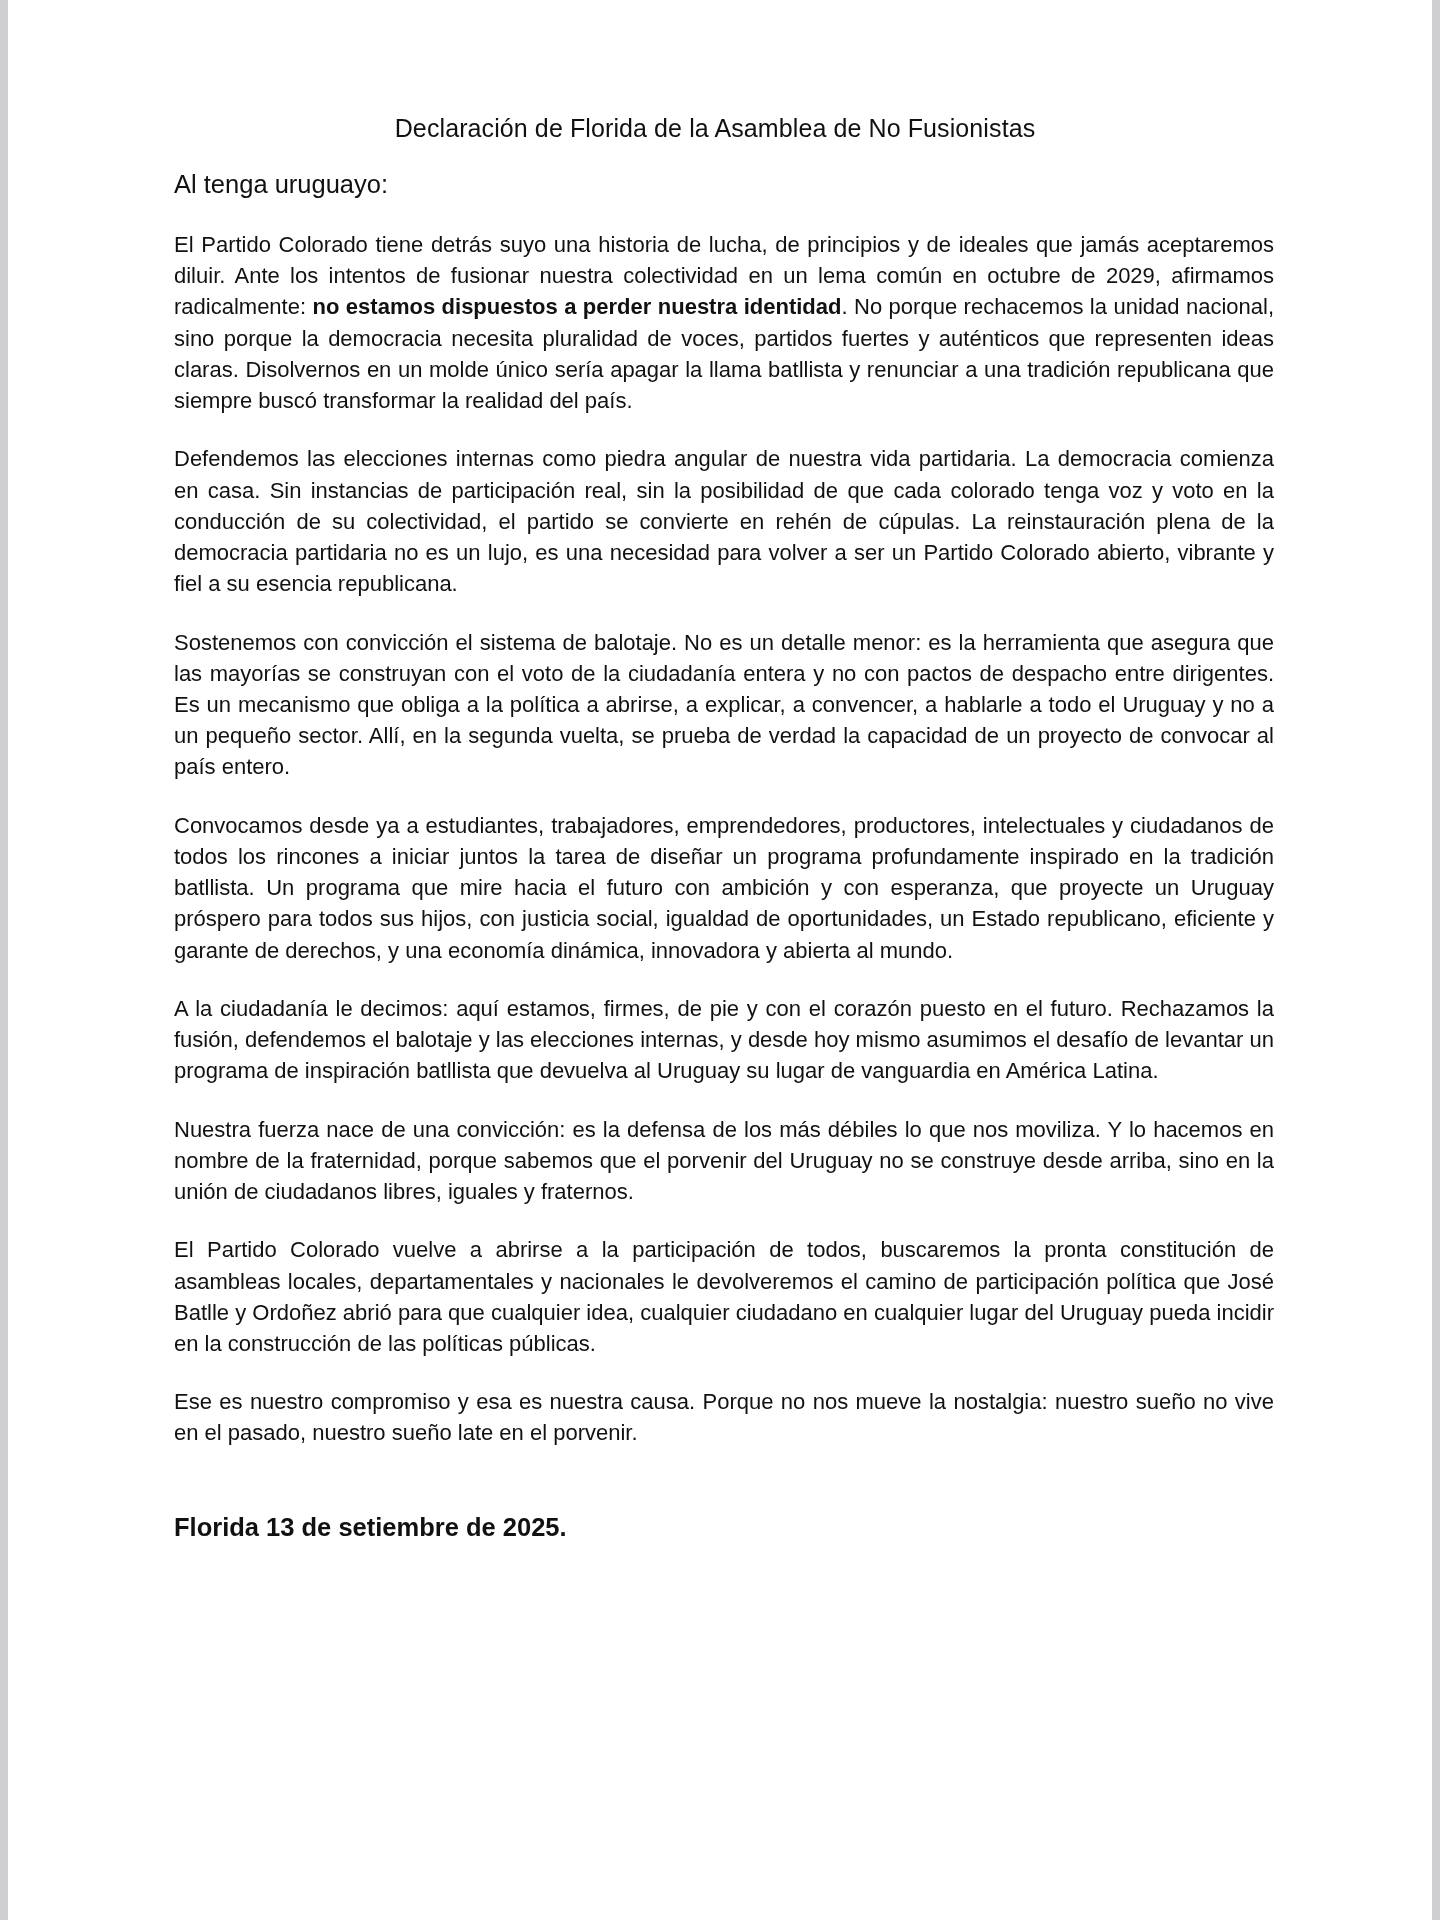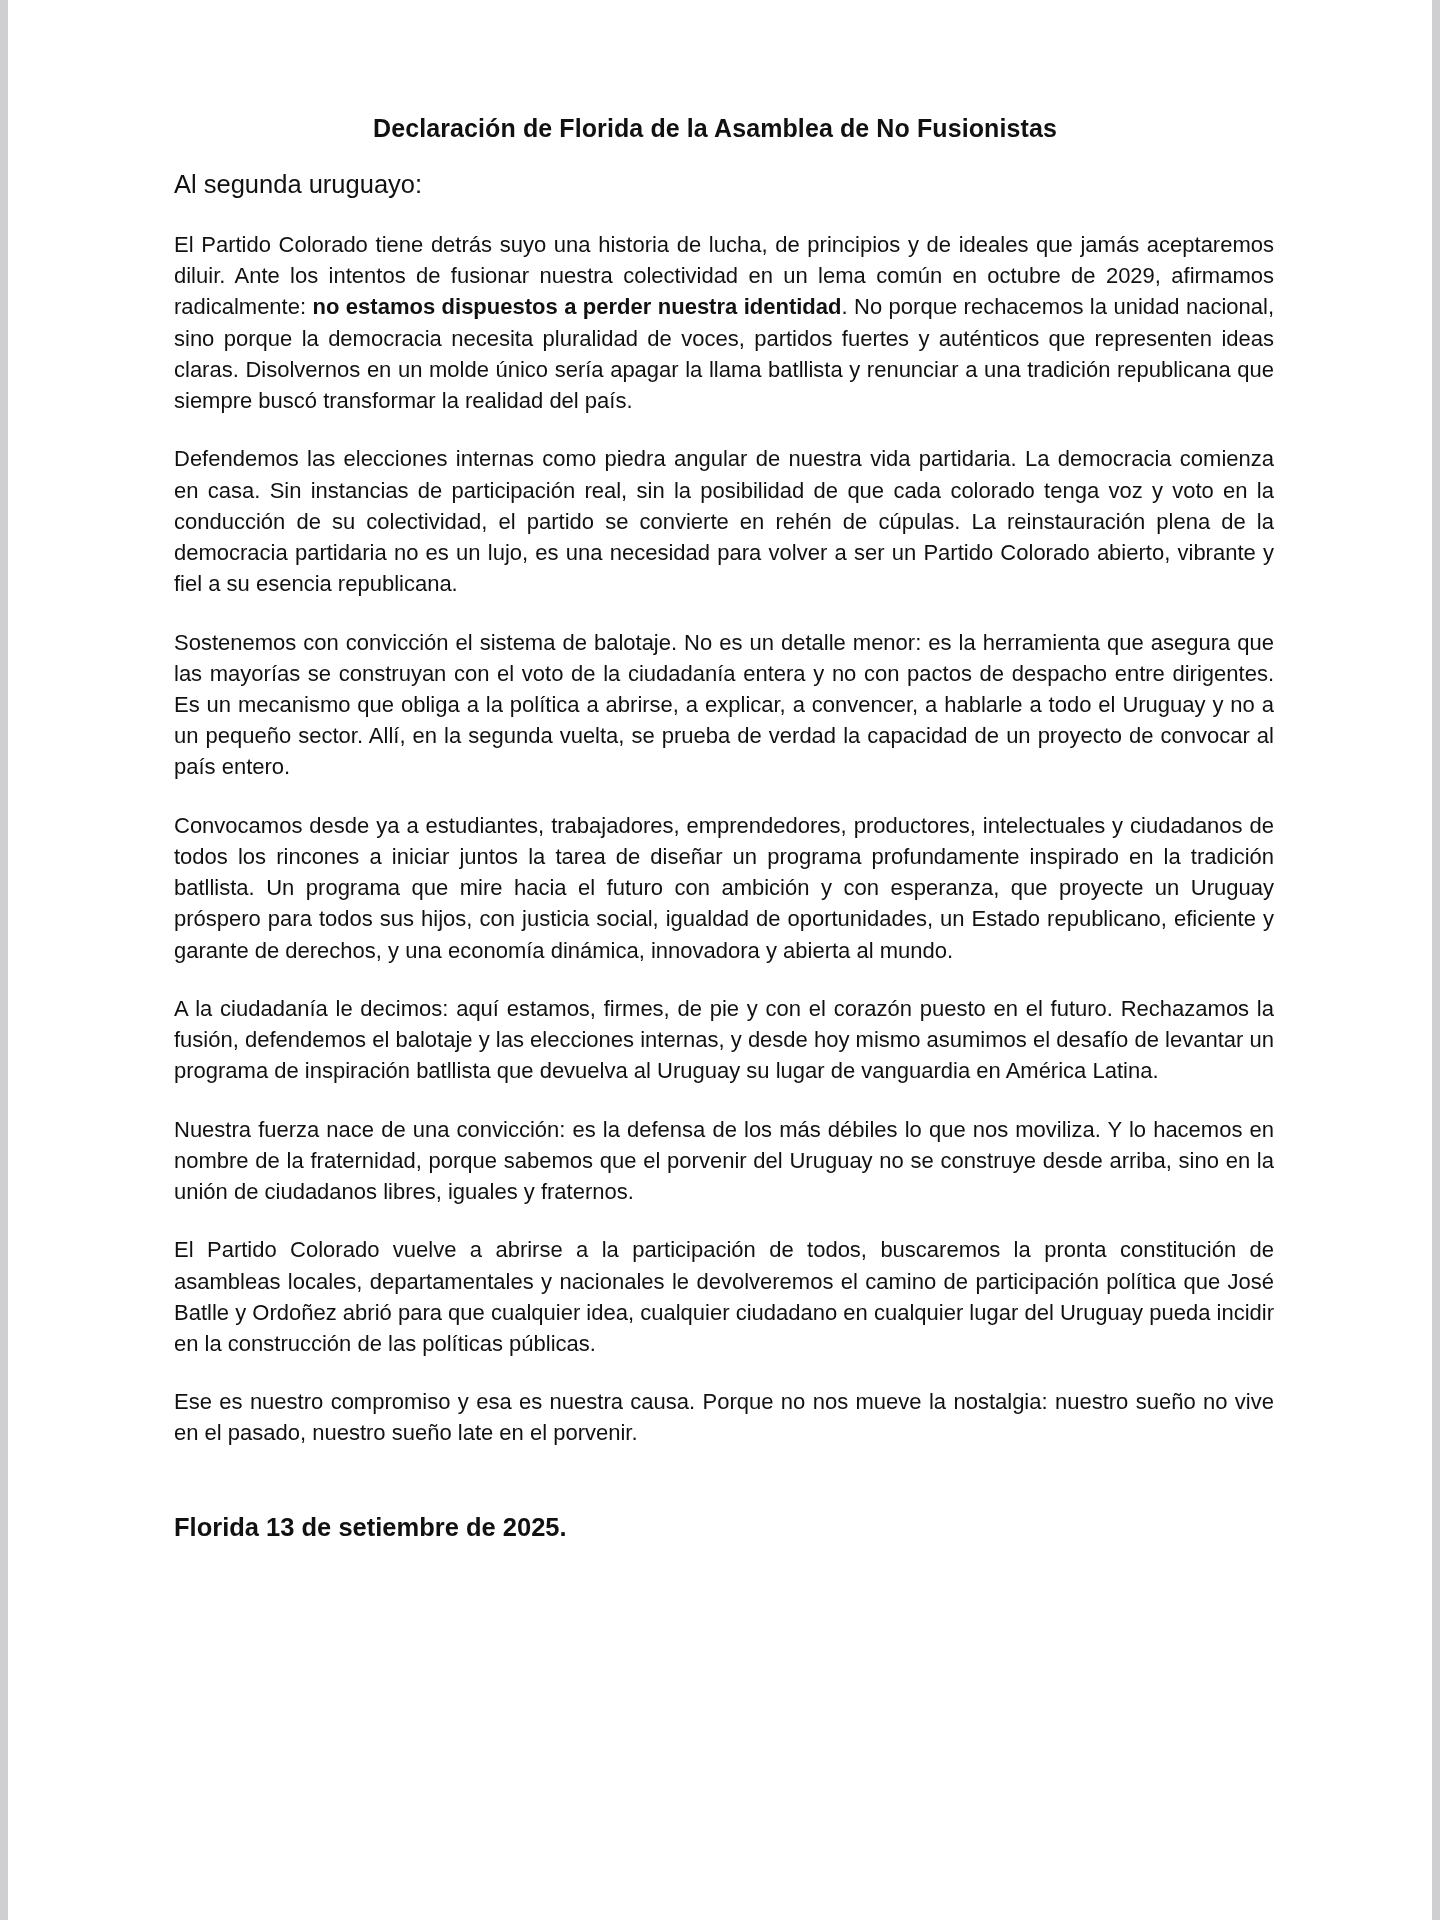--- a/index.html
+++ b/index.html
@@ -29,21 +29,21 @@
 
   .sheet {
     box-sizing: border-box;
     padding: 112px 158px 0 166px;
   }
 
   .doc-title {
     margin: 0 0 0 0;
     text-align: center;
     font-size: 25px;
-    font-weight: bold;
+    font-weight: normal;
     letter-spacing: 0.1px;
     line-height: 1.35;
     padding-right: 18px;
   }
 
   .salutation {
     margin: 20px 0 0 0;
     font-size: 25.5px;
     line-height: 1.42;
     text-align: left;
@@ -72,21 +72,21 @@
   }
 </style>
 </head>
 <body>
 
 <div class="page">
   <div class="sheet">
 
     <h1 class="doc-title">Declaración de Florida de la Asamblea de No Fusionistas</h1>
 
-    <p class="salutation">Al segunda uruguayo:</p>
+    <p class="salutation">Al tenga uruguayo:</p>
 
     <div id="body-container">
         <p class="body-par"><span>El Partido Colorado tiene detrás suyo una historia de lucha, de principios y de ideales que jamás aceptaremos diluir. Ante los intentos de fusionar nuestra colectividad en un lema común en octubre de 2029, afirmamos radicalmente: </span><b>no estamos dispuestos a perder nuestra identidad</b><span>. No porque rechacemos la unidad nacional, sino porque la democracia necesita pluralidad de voces, partidos fuertes y auténticos que representen ideas claras. Disolvernos en un molde único sería apagar la llama batllista y renunciar a una tradición republicana que siempre buscó transformar la realidad del país.</span></p>
         <p class="body-par"><span>Defendemos las elecciones internas como piedra angular de nuestra vida partidaria. La democracia comienza en casa. Sin instancias de participación real, sin la posibilidad de que cada colorado tenga voz y voto en la conducción de su colectividad, el partido se convierte en rehén de cúpulas. La reinstauración plena de la democracia partidaria no es un lujo, es una necesidad para volver a ser un Partido Colorado abierto, vibrante y fiel a su esencia republicana.</span></p>
         <p class="body-par"><span>Sostenemos con convicción el sistema de balotaje. No es un detalle menor: es la herramienta que asegura que las mayorías se construyan con el voto de la ciudadanía entera y no con pactos de despacho entre dirigentes. Es un mecanismo que obliga a la política a abrirse, a explicar, a convencer, a hablarle a todo el Uruguay y no a un pequeño sector. Allí, en la segunda vuelta, se prueba de verdad la capacidad de un proyecto de convocar al país entero.</span></p>
         <p class="body-par"><span>Convocamos desde ya a estudiantes, trabajadores, emprendedores, productores, intelectuales y ciudadanos de todos los rincones a iniciar juntos la tarea de diseñar un programa profundamente inspirado en la tradición batllista. Un programa que mire hacia el futuro con ambición y con esperanza, que proyecte un Uruguay próspero para todos sus hijos, con justicia social, igualdad de oportunidades, un Estado republicano, eficiente y garante de derechos, y una economía dinámica, innovadora y abierta al mundo.</span></p>
         <p class="body-par"><span>A la ciudadanía le decimos: aquí estamos, firmes, de pie y con el corazón puesto en el futuro. Rechazamos la fusión, defendemos el balotaje y las elecciones internas, y desde hoy mismo asumimos el desafío de levantar un programa de inspiración batllista que devuelva al Uruguay su lugar de vanguardia en América Latina.</span></p>
         <p class="body-par"><span>Nuestra fuerza nace de una convicción: es la defensa de los más débiles lo que nos moviliza. Y lo hacemos en nombre de la fraternidad, porque sabemos que el porvenir del Uruguay no se construye desde arriba, sino en la unión de ciudadanos libres, iguales y fraternos.</span></p>
         <p class="body-par"><span>El Partido Colorado vuelve a abrirse a la participación de todos, buscaremos la pronta constitución de asambleas locales, departamentales y nacionales le devolveremos el camino de participación política que José Batlle y Ordoñez abrió para que cualquier idea, cualquier ciudadano en cualquier lugar del Uruguay pueda incidir en la construcción de las políticas públicas.</span></p>
         <p class="body-par"><span>Ese es nuestro compromiso y esa es nuestra causa. Porque no nos mueve la nostalgia: nuestro sueño no vive en el pasado, nuestro sueño late en el porvenir.</span></p>

